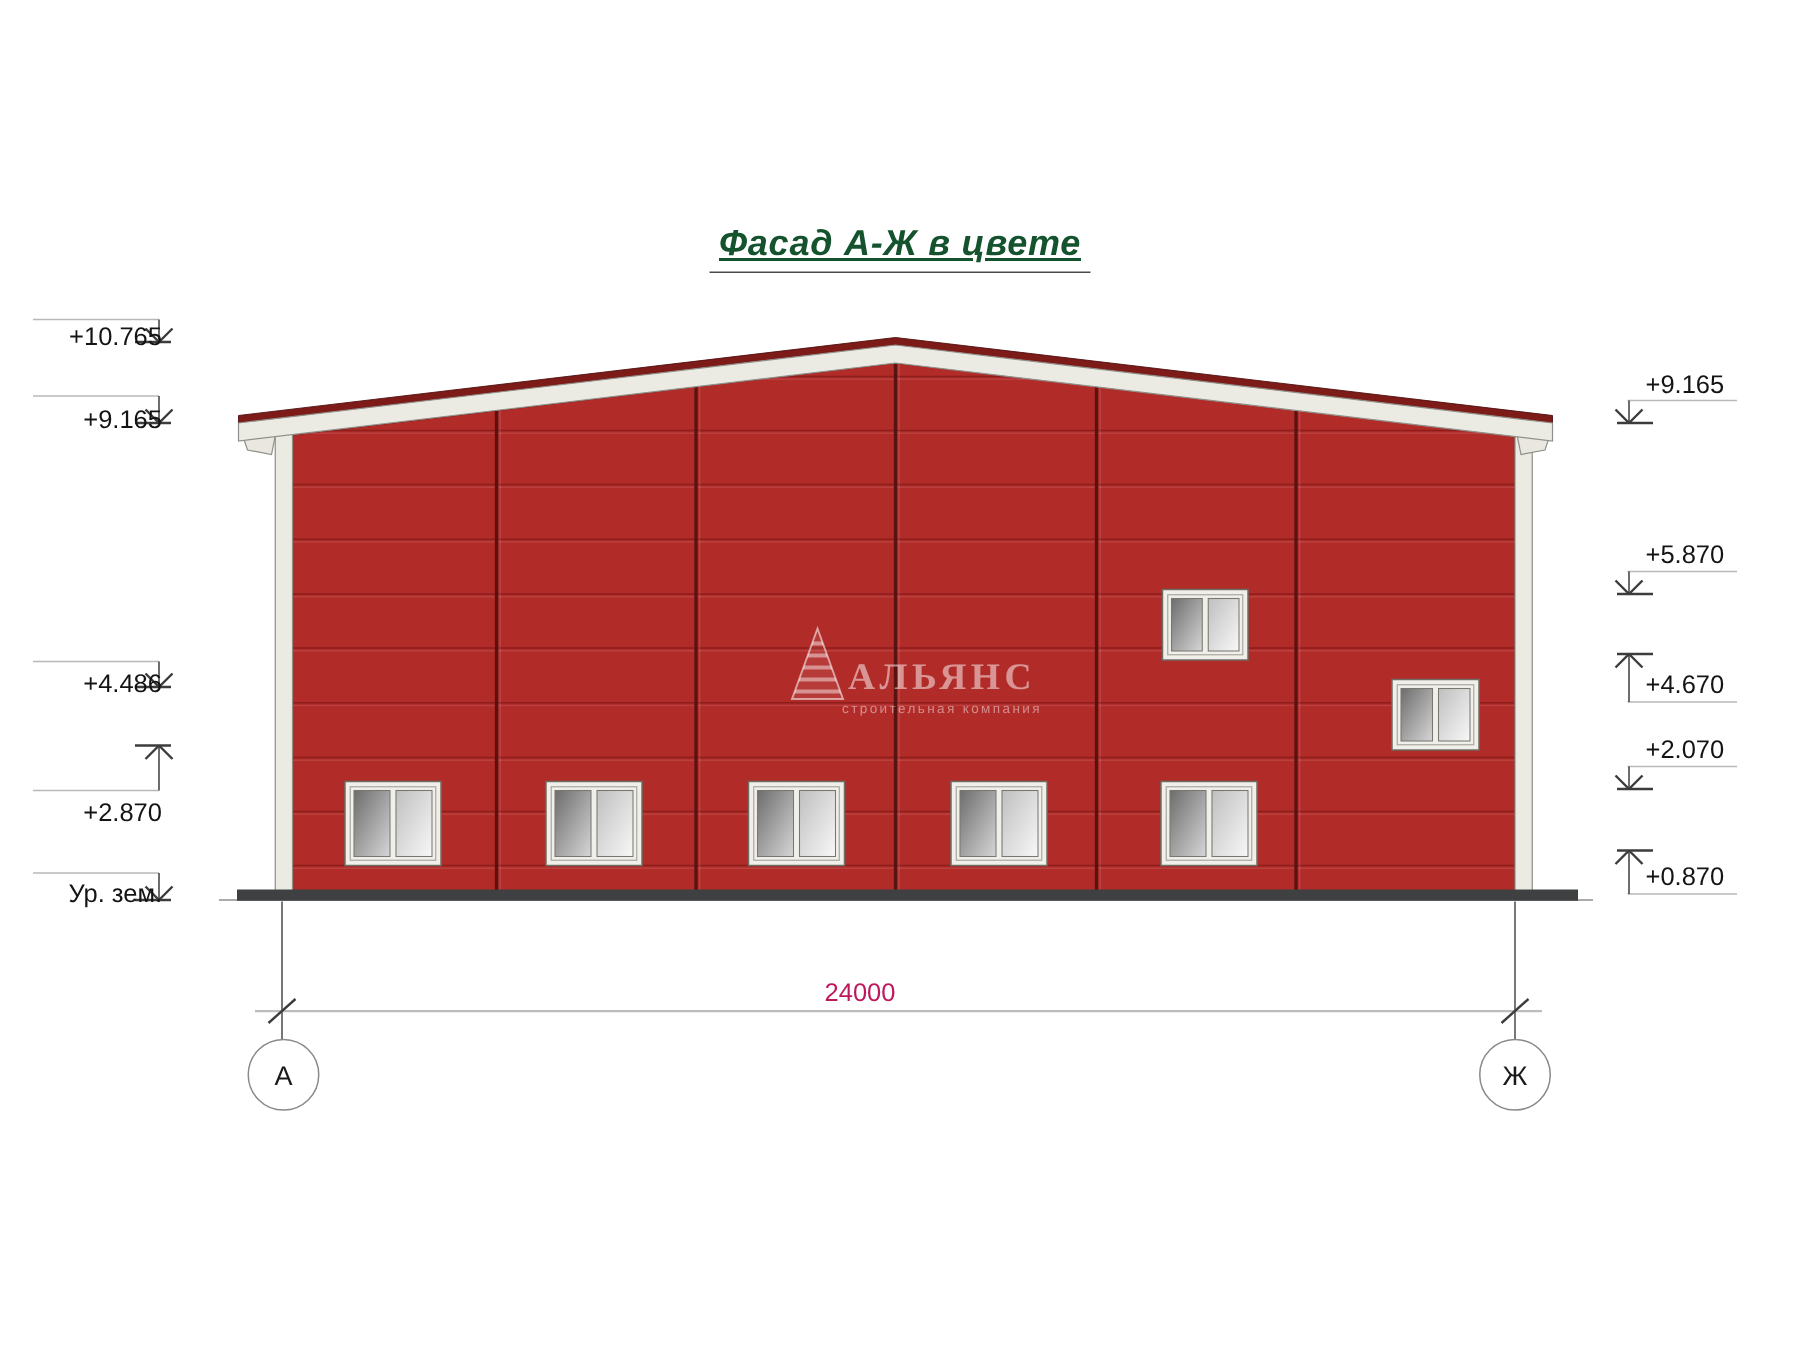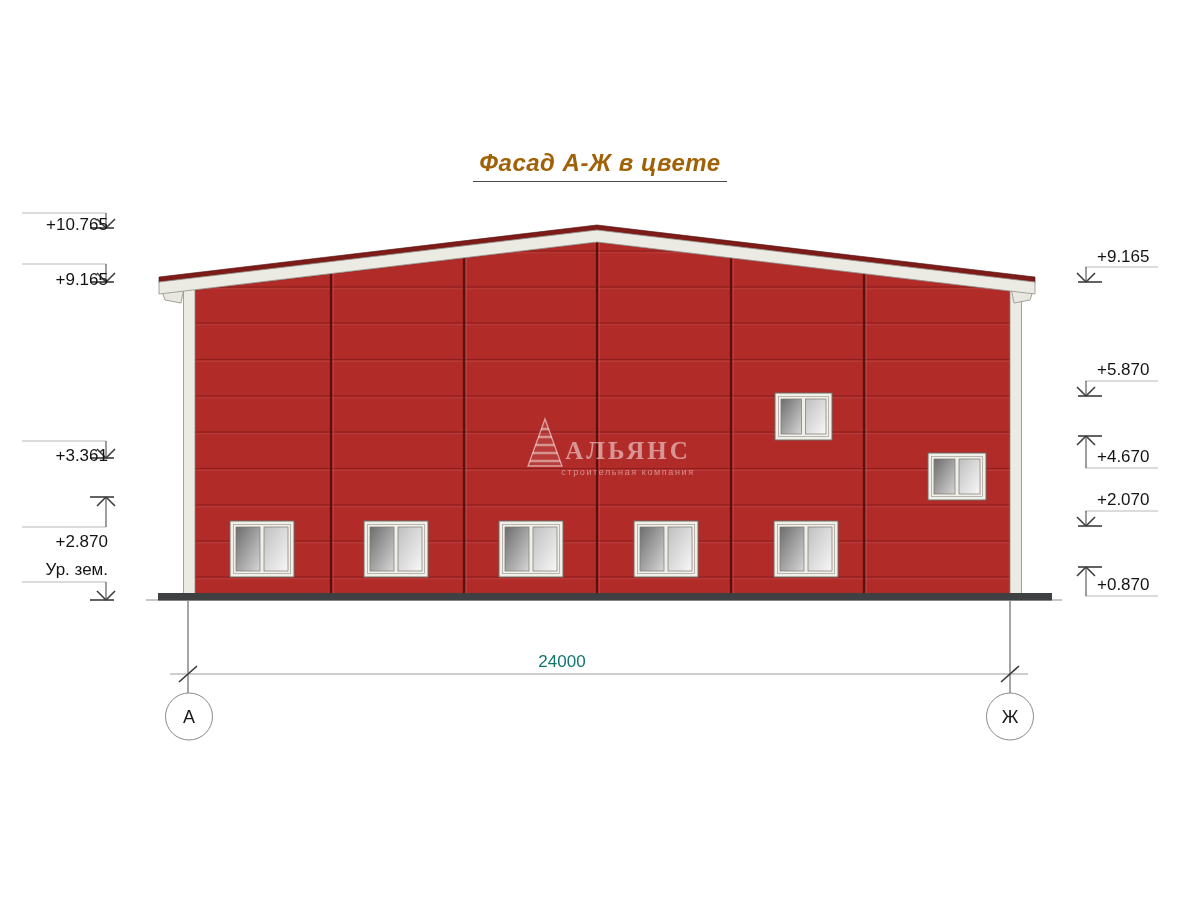--- a/index.html
+++ b/index.html
@@ -1,23 +1,23 @@
 <!DOCTYPE html>
 <html><head>
 <meta charset="utf-8">
 <style>
   html,body{margin:0;padding:0;background:#ffffff;}
   .canvas{position:relative;width:1200px;height:900px;background:#ffffff;overflow:hidden;
           font-family:"Liberation Sans",sans-serif;}
   svg{position:absolute;left:0;top:0;}
   .title{position:absolute;top:149px;left:0;right:0;margin:0 auto;width:max-content;
-         font-style:italic;font-weight:600;font-size:24px;color:#a16207;
-         border-bottom:1.5px solid #4a4a4a;padding:0 6px 4px 6px;letter-spacing:.5px;}
-  .dim-label{position:absolute;left:527px;top:652px;width:70px;text-align:center;
-             font-size:17px;color:#0f766e;}
+         font-style:italic;font-weight:600;font-size:24px;color:#14532d;
+         border-bottom:1.5px solid #4a4a4a;padding:0 6px 4px 6px;letter-spacing:.5px;text-decoration:underline;}
+  .dim-label{position:absolute;left:527px;top:652px;width:70px;text-align:right;
+             font-size:17px;color:#be185d;}
   .axis-label{position:absolute;width:40px;text-align:center;font-size:18px;color:#1a1a1a;
               top:707px;}
   .axis-label.a{left:169px;}
   .axis-label.zh{left:990px;}
   .elev-label{position:absolute;font-size:17px;line-height:18px;height:18px;color:#141414;}
   .elev-label.left{left:16px;width:92px;text-align:right;margin-top:26px;}
   .elev-label.right{left:1097px;width:110px;text-align:left;}
   .wm-name{font-family:"Liberation Serif",serif;font-weight:bold;font-size:25px;
            letter-spacing:3px;fill:rgba(255,255,255,0.50);}
   .wm-tag{font-family:"Liberation Sans",sans-serif;font-size:9px;letter-spacing:1.6px;
@@ -216,22 +216,22 @@
       </g>
   </svg>
 
   <div class="title">Фасад А-Ж в цвете</div>
   <div class="dim-label">24000</div>
   <div class="axis-label a">А</div>
   <div class="axis-label zh">Ж</div>
   <div id="mark-labels">
       <div class="elev-label left" style="top: 190px;">+10.765</div>
       <div class="elev-label left" style="top: 245px;">+9.165</div>
-      <div class="elev-label left" style="top: 421px;">+3.361</div>
+      <div class="elev-label left" style="top: 421px;">+4.486</div>
       <div class="elev-label left" style="top: 507px; text-align: right;">+2.870</div>
-      <div class="elev-label left" style="top: 535px; text-align: right;">Ур. зем.</div>
+      <div class="elev-label left" style="top: 561px; text-align: right;">Ур. зем.</div>
       <div class="elev-label right" style="top: 248px;">+9.165</div>
       <div class="elev-label right" style="top: 361px;">+5.870</div>
       <div class="elev-label right" style="top: 448px;">+4.670</div>
       <div class="elev-label right" style="top: 491px;">+2.070</div>
       <div class="elev-label right" style="top: 576px;">+0.870</div>
     </div>
 </div>
 
 </body></html>

